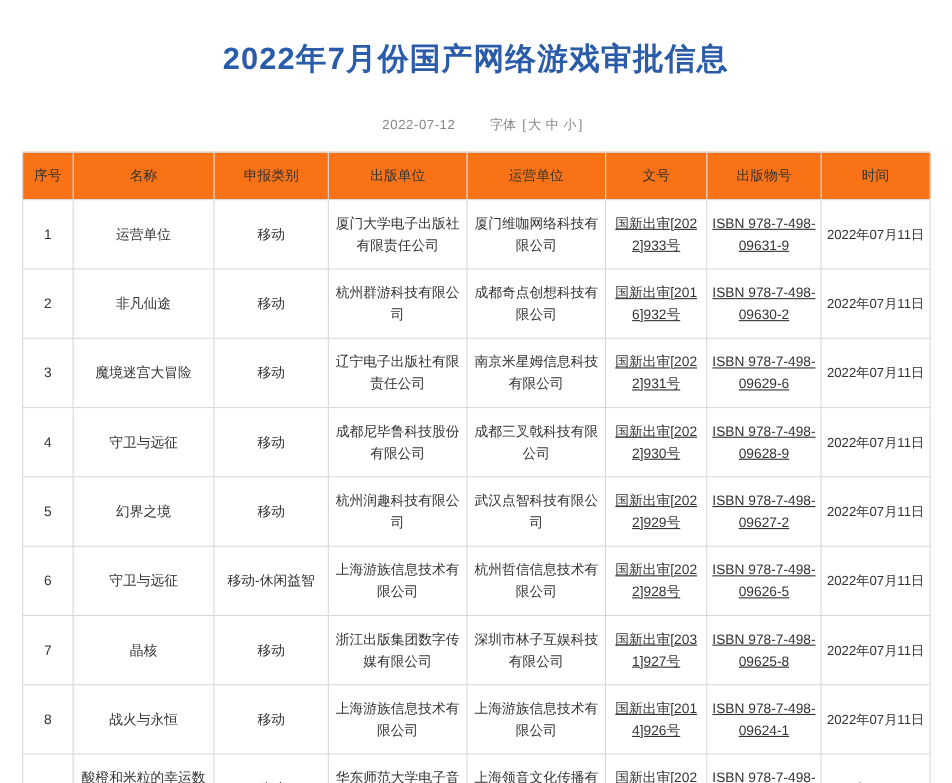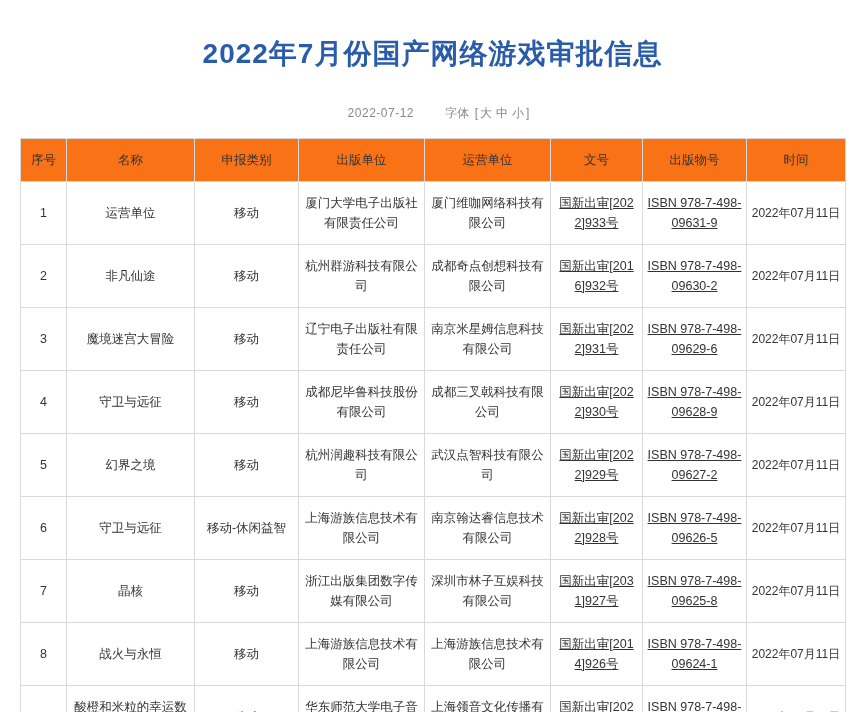--- a/index.html
+++ b/index.html
@@ -177,21 +177,21 @@
         <td class="cell-op">武汉点智科技有限公司</td>
         <td class="cell-doc">国新出审[2022]929号</td>
         <td class="cell-isbn">ISBN 978-7-498-09627-2</td>
         <td class="cell-date">2022年07月11日</td>
       </tr>
       <tr>
         <td class="cell-idx">6</td>
         <td class="cell-name">守卫与远征</td>
         <td class="cell-type">移动-休闲益智</td>
         <td class="cell-pub">上海游族信息技术有限公司</td>
-        <td class="cell-op">南京翰达睿信息技术有限公司</td>
+        <td class="cell-op">杭州哲信信息技术有限公司</td>
         <td class="cell-doc">国新出审[2022]928号</td>
         <td class="cell-isbn">ISBN 978-7-498-09626-5</td>
         <td class="cell-date">2022年07月11日</td>
       </tr>
       <tr>
         <td class="cell-idx">7</td>
         <td class="cell-name">晶核</td>
         <td class="cell-type">移动</td>
         <td class="cell-pub">浙江出版集团数字传媒有限公司</td>
         <td class="cell-op">深圳市林子互娱科技有限公司</td>

